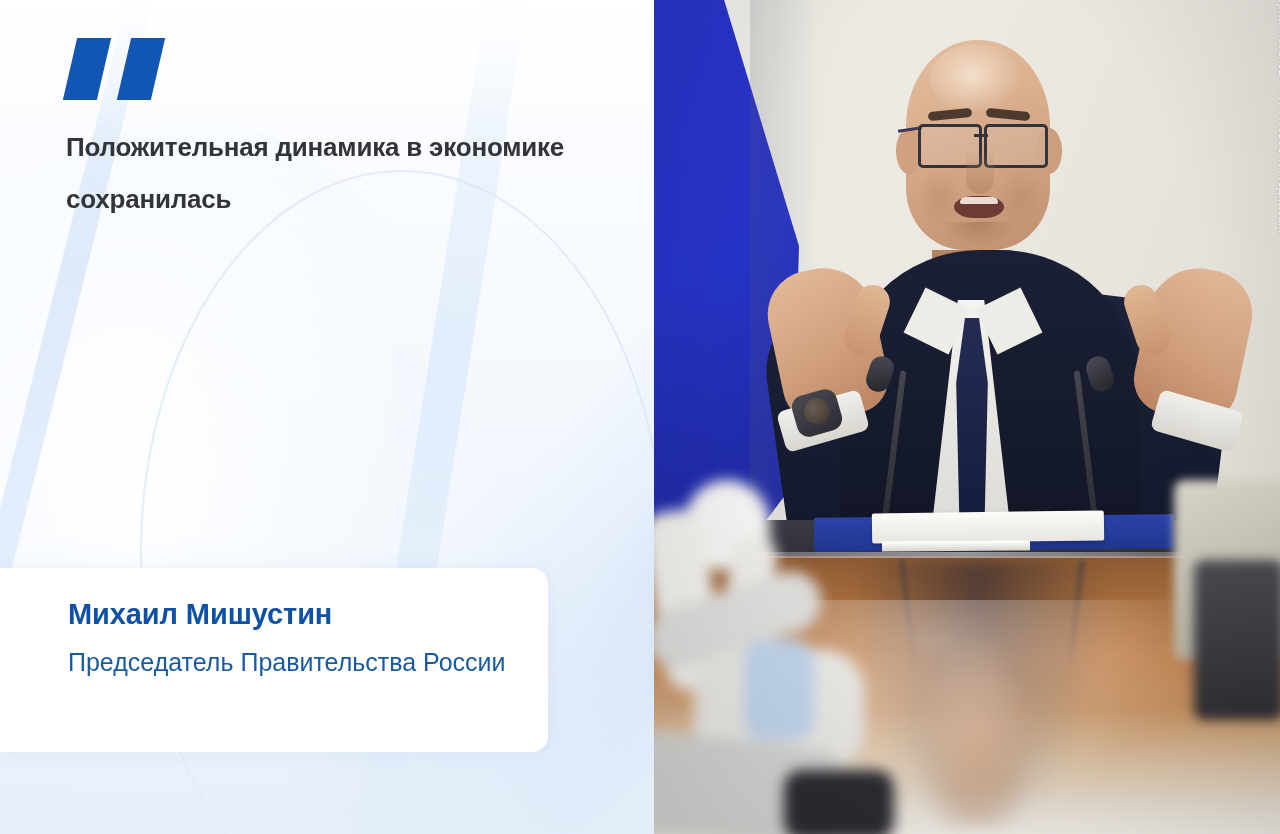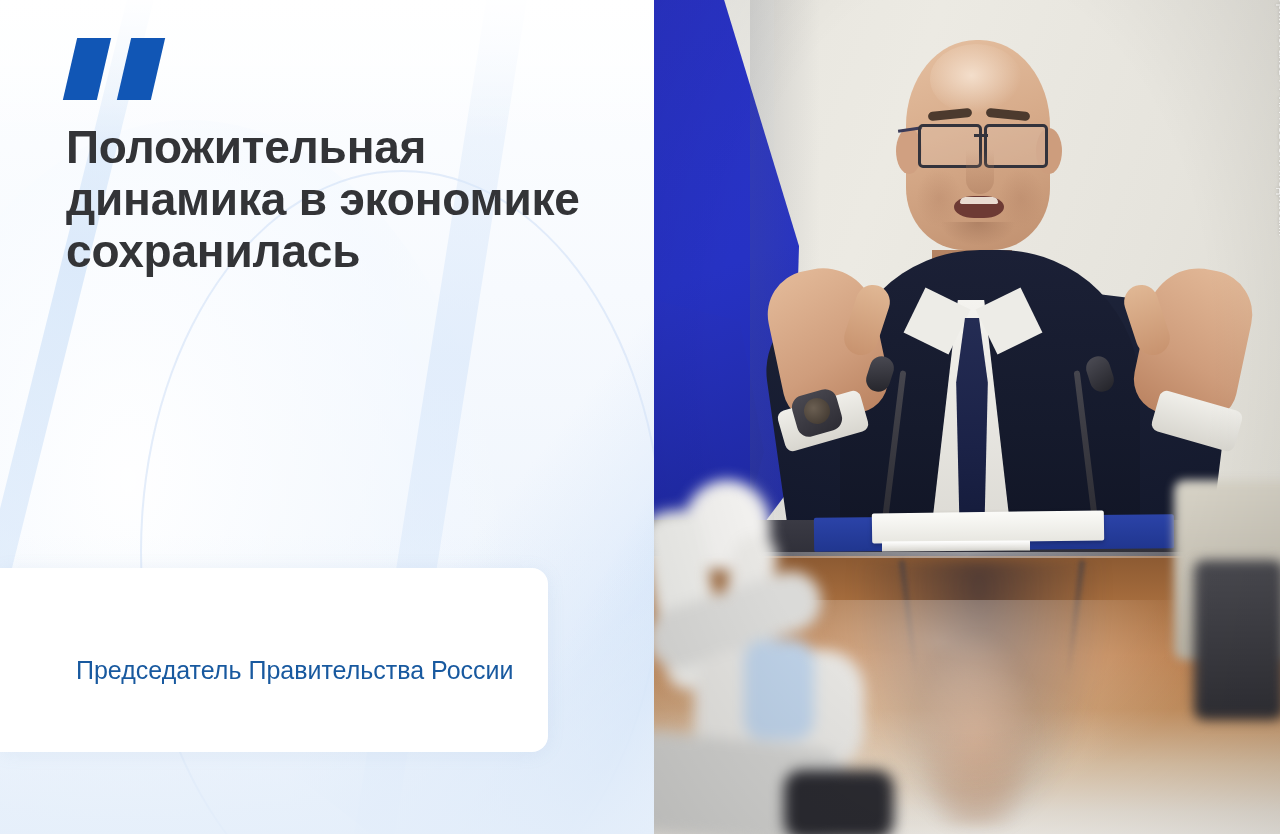--- a/index.html
+++ b/index.html
@@ -94,21 +94,21 @@
     transform: skewX(-13deg);
   }
   .quote-bar.b1 { left: 4px; }
   .quote-bar.b2 { left: 58px; }
 
   .headline {
     position: absolute;
     left: 66px; top: 121px;
     width: 560px;
     margin: 0;
-    font-size: 46px;
+    font-size: 26px;
     line-height: 52px;
     font-weight: 700;
     letter-spacing: -0.2px;
     color: #333437;
   }
 
   
   .name-card {
     position: absolute;
     left: 0; top: 568px;
@@ -124,21 +124,21 @@
     margin: 0;
     font-size: 29px;
     line-height: 34px;
     font-weight: 700;
     color: #0e51a6;
     letter-spacing: -0.1px;
   }
   .name-card .person-role {
     position: absolute;
     left: 68px; top: 76px;
-    margin: 8px;
+    margin: 0;
     font-size: 25px;
     line-height: 36px;
     font-weight: 400;
     color: #18599f;
   }
 
   
   .photo {
     position: absolute;
     left: 654px; top: 0;
@@ -511,20 +511,21 @@
 
     <div class="quote-mark">
       <span class="quote-bar b1"></span>
       <span class="quote-bar b2"></span>
     </div>
 
     <h1 class="headline">Положительная динамика в экономике сохранилась</h1>
   </div>
 
   <div class="name-card">
+    <p class="person-name">Михаил Мишустин</p>
     <p class="person-role">Председатель Правительства России</p>
   </div>
 
   <div class="photo">
     <div class="ph wall"></div>
     <div class="ph flag-white"></div>
     <div class="ph flag-blue"></div>
     <div class="ph flag-blue-2"></div>
     <div class="ph flag-shadow"></div>
 

